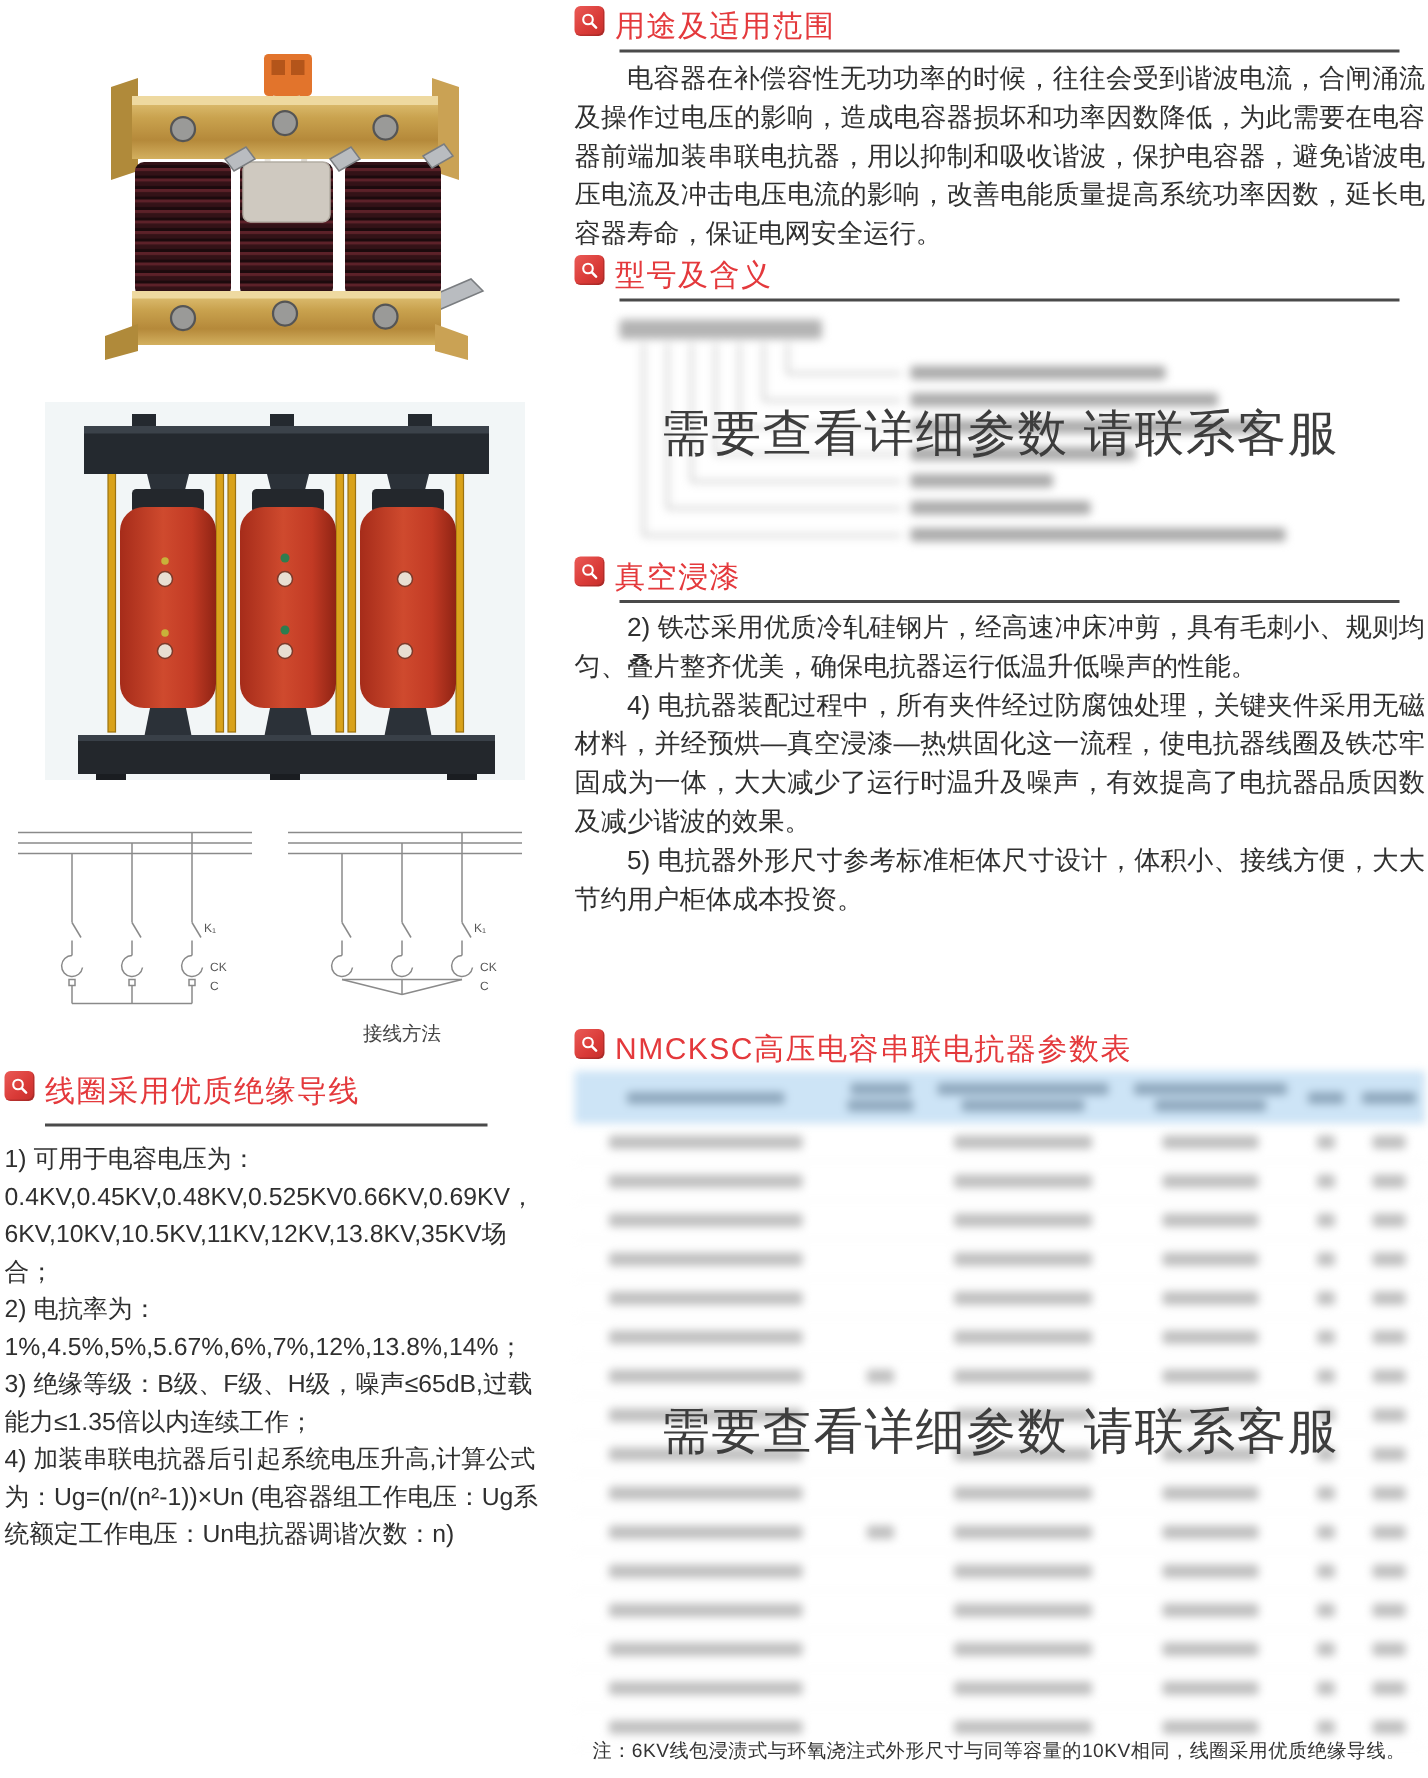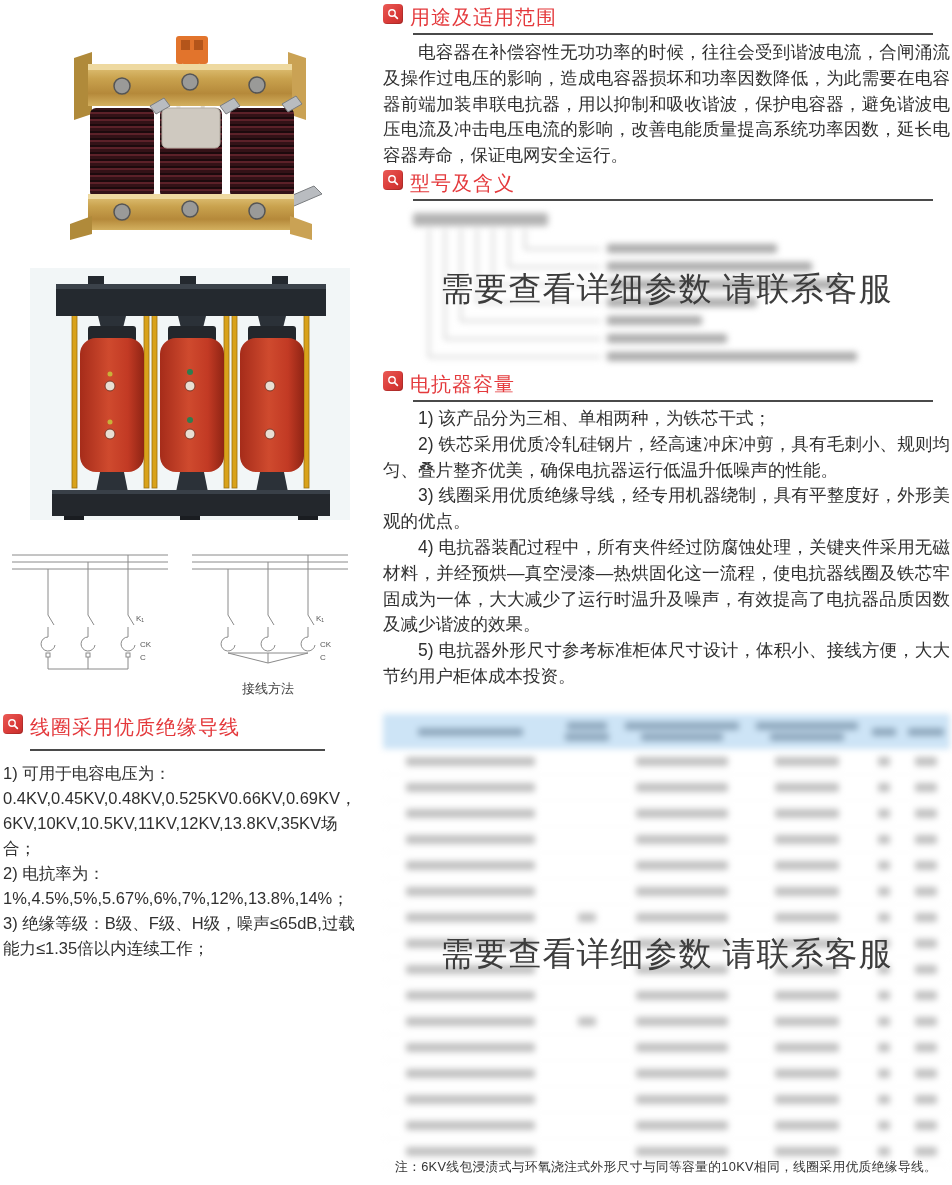--- a/index.html
+++ b/index.html
@@ -226,20 +226,21 @@
       </svg>
   </span>
   <span class="sec-title">线圈采用优质绝缘导线</span>
 </div>
 <div class="abs sec-divider" style="left:30px;top:749px;width:295px;"></div>
 
 <div class="abs tech-text" style="left:3px;top:761px;width:363px;">
   <p>1) 可用于电容电压为：0.4KV,0.45KV,0.48KV,0.525KV0.66KV,0.69KV，6KV,10KV,10.5KV,11KV,12KV,13.8KV,35KV场合；</p>
   <p>2) 电抗率为：1%,4.5%,5%,5.67%,6%,7%,12%,13.8%,14%；</p>
   <p>3) 绝缘等级：B级、F级、H级，噪声≤65dB,过载能力≤1.35倍以内连续工作；</p>
+  <p>4) 加装串联电抗器后引起系统电压升高,计算公式为：Ug=(n/(n²-1))×Un (电容器组工作电压：Ug系统额定工作电压：Un电抗器调谐次数：n)</p>
 </div>
 
 <div class="abs" style="left:383px;top:0;width:567px;height:1185px;">
 
   <div class="abs sec-header" style="left:0;top:4px;">
     <span class="sec-icon">
       <svg width="12" height="12" viewBox="0 0 12 12">
           <circle cx="5" cy="5" r="3.2" fill="none" stroke="#fff" stroke-width="1.4"></circle>
           <line x1="7.6" y1="7.6" x2="10.4" y2="10.4" stroke="#fff" stroke-width="1.7" stroke-linecap="round"></line>
         </svg>
@@ -292,31 +293,38 @@
     <div class="overlay-text" style="top:62px;">需要查看详细参数 请联系客服</div>
   </div>
 
   <div class="abs sec-header" style="left:0;top:371px;">
     <span class="sec-icon">
       <svg width="12" height="12" viewBox="0 0 12 12">
           <circle cx="5" cy="5" r="3.2" fill="none" stroke="#fff" stroke-width="1.4"></circle>
           <line x1="7.6" y1="7.6" x2="10.4" y2="10.4" stroke="#fff" stroke-width="1.7" stroke-linecap="round"></line>
         </svg>
     </span>
-    <span class="sec-title">电抗器容量</span>
+    <span class="sec-title">真空浸漆</span>
   </div>
   <div class="abs sec-divider" style="left:30px;top:400px;width:520px;"></div>
   <div class="abs body-text" style="left:0;top:406px;width:567px;">
-    <div class="indent">1) 该产品分为三相、单相两种，为铁芯干式；</div>
     <div class="indent">2) 铁芯采用优质冷轧硅钢片，经高速冲床冲剪，具有毛刺小、规则均匀、叠片整齐优美，确保电抗器运行低温升低噪声的性能。</div>
-    <div class="indent">3) 线圈采用优质绝缘导线，经专用机器绕制，具有平整度好，外形美观的优点。</div>
     <div class="indent">4) 电抗器装配过程中，所有夹件经过防腐蚀处理，关键夹件采用无磁材料，并经预烘—真空浸漆—热烘固化这一流程，使电抗器线圈及铁芯牢固成为一体，大大减少了运行时温升及噪声，有效提高了电抗器品质因数及减少谐波的效果。</div>
     <div class="indent">5) 电抗器外形尺寸参考标准柜体尺寸设计，体积小、接线方便，大大节约用户柜体成本投资。</div>
   </div>
 
+  <div class="abs sec-header" style="left:0;top:686px;">
+    <span class="sec-icon">
+      <svg width="12" height="12" viewBox="0 0 12 12">
+          <circle cx="5" cy="5" r="3.2" fill="none" stroke="#fff" stroke-width="1.4"></circle>
+          <line x1="7.6" y1="7.6" x2="10.4" y2="10.4" stroke="#fff" stroke-width="1.7" stroke-linecap="round"></line>
+        </svg>
+    </span>
+    <span class="sec-title">NMCKSC高压电容串联电抗器参数表</span>
+  </div>
 
   <div class="abs ptable" style="left:0;top:714px;">
     <div class="thead blurwrap">
       <div class="cell c1">
           <span class="hb" style="width:60%;"></span>
         </div>
       <div class="cell c2">
           <span class="hb" style="width:68%;"></span>
           <span class="hb" style="width:75%;"></span>
         </div>

